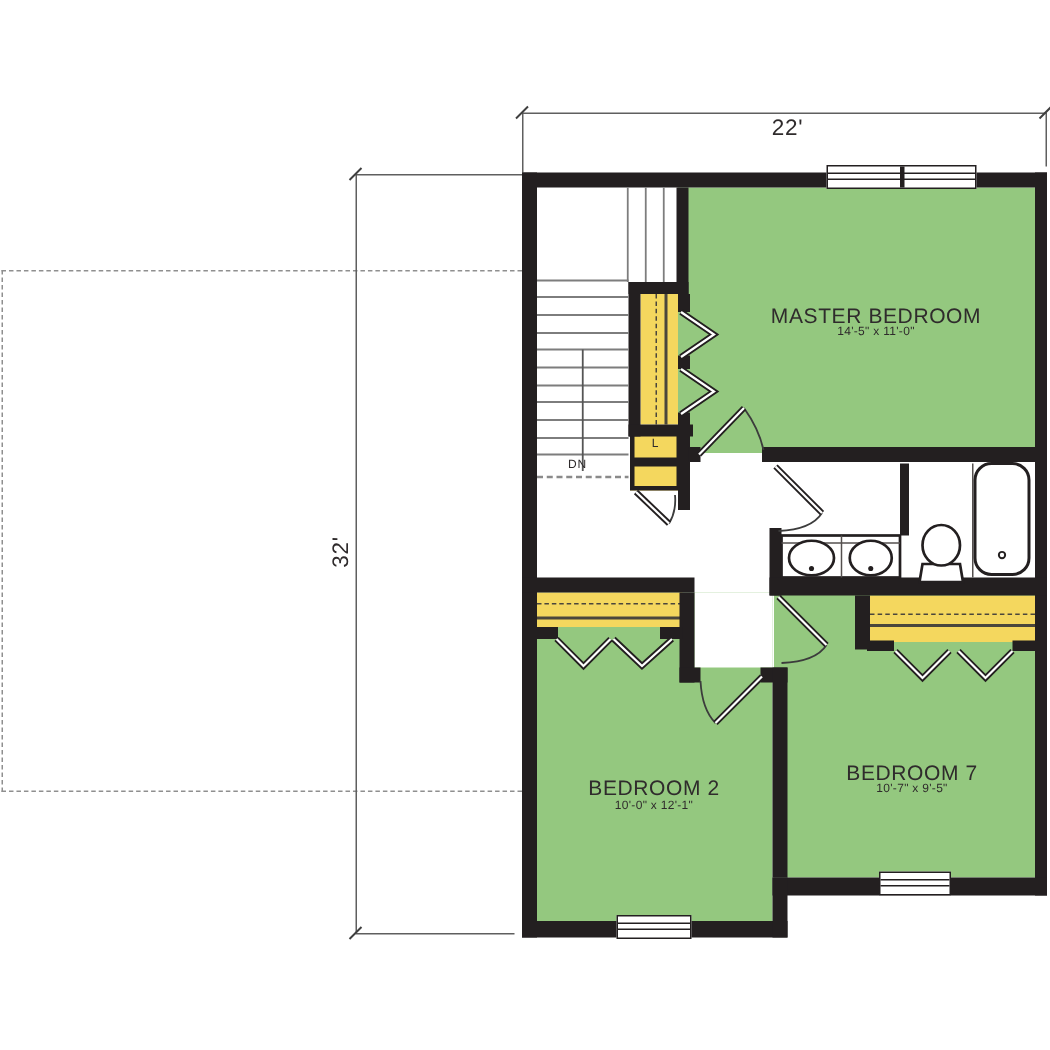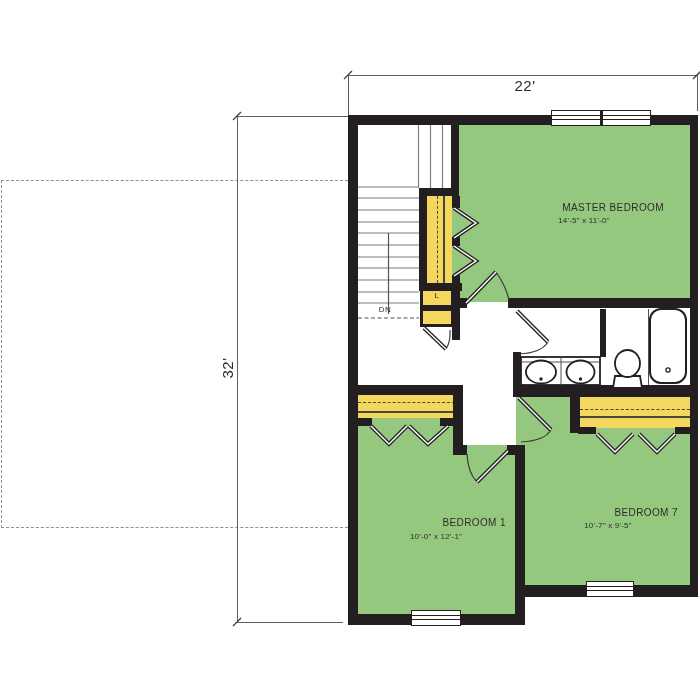--- a/index.html
+++ b/index.html
@@ -15,21 +15,21 @@
   .shelf-h{position:absolute;height:1.6px;background:#4a463c;}
   .rod-v{position:absolute;width:0;border-left:1.6px dashed #4a463c;}
   .shelf-v{position:absolute;width:1.6px;background:#4a463c;}
   .window{position:absolute;background:#fff;border:1.5px solid var(--wall-black,#231f20);box-sizing:border-box;}
   .window .wl{position:absolute;left:0;right:0;height:1px;background:var(--wall-black,#231f20);}
   .window .wm{position:absolute;top:0;bottom:0;width:3px;left:calc(50% - 1.5px);background:var(--wall-black,#231f20);}
   .dimline{position:absolute;background:#5f5f5f;}
   .dashed-outline{position:absolute;left:1px;top:180px;width:347px;height:348px;
                   border:1px dashed #8f8f8f;border-right:none;box-sizing:border-box;}
   .label{position:absolute;color:#2f2b2c;text-align:center;line-height:1.15;}
-  .room-title{font-size:10px;letter-spacing:0.4px;white-space:nowrap;text-align:right;}
+  .room-title{font-size:14px;letter-spacing:0.4px;white-space:nowrap;}
   .room-size{font-size:8px;letter-spacing:0.2px;white-space:nowrap;}
   .tiny{font-size:8px;letter-spacing:0.5px;}
   .dim-text{font-size:15px;letter-spacing:0.5px;}
   .rot{transform:rotate(-90deg);}
   svg.overlay{position:absolute;left:0;top:0;pointer-events:none;}
   .sline{stroke:var(--line-gray,#7d7d7d);stroke-width:1.2;}
   .sdash{stroke:#8a8a8a;stroke-width:1.6;stroke-dasharray:4 2.5;}
   .dl-b{stroke:var(--wall-black,#231f20);stroke-width:4;fill:none;}
   .dl-w{stroke:#fff;stroke-width:1.5;fill:none;}
   .arc{stroke:#3c3c3c;stroke-width:1.2;fill:none;}
@@ -193,21 +193,21 @@
       <line class="tick" x1="233" y1="626" x2="241" y2="618"></line>
     </g>
   </svg>
 
   <div class="label dim-text" style="left:500px;top:77px;width:50px">22'</div>
   <div class="label dim-text rot" style="left:206px;top:359px;width:44px;height:18px">32'</div>
 
   <div class="label room-title" style="left:504px;top:202px;width:160px">MASTER BEDROOM</div>
   <div class="label room-size" style="left:504px;top:216px;width:160px">14'-5" x 11'-0"</div>
 
-  <div class="label room-title" style="left:366px;top:517px;width:140px">BEDROOM 1</div>
+  <div class="label room-title" style="left:366px;top:517px;width:140px">BEDROOM 2</div>
   <div class="label room-size" style="left:366px;top:532px;width:140px">10'-0" x 12'-1"</div>
 
   <div class="label room-title" style="left:538px;top:507px;width:140px">BEDROOM 7</div>
   <div class="label room-size" style="left:538px;top:521px;width:140px">10'-7" x 9'-5"</div>
 
   <div class="label tiny" style="left:371px;top:305px;width:28px">DN</div>
   <div class="label tiny" style="left:423px;top:291px;width:28px">L</div>
 
 </div>
 

